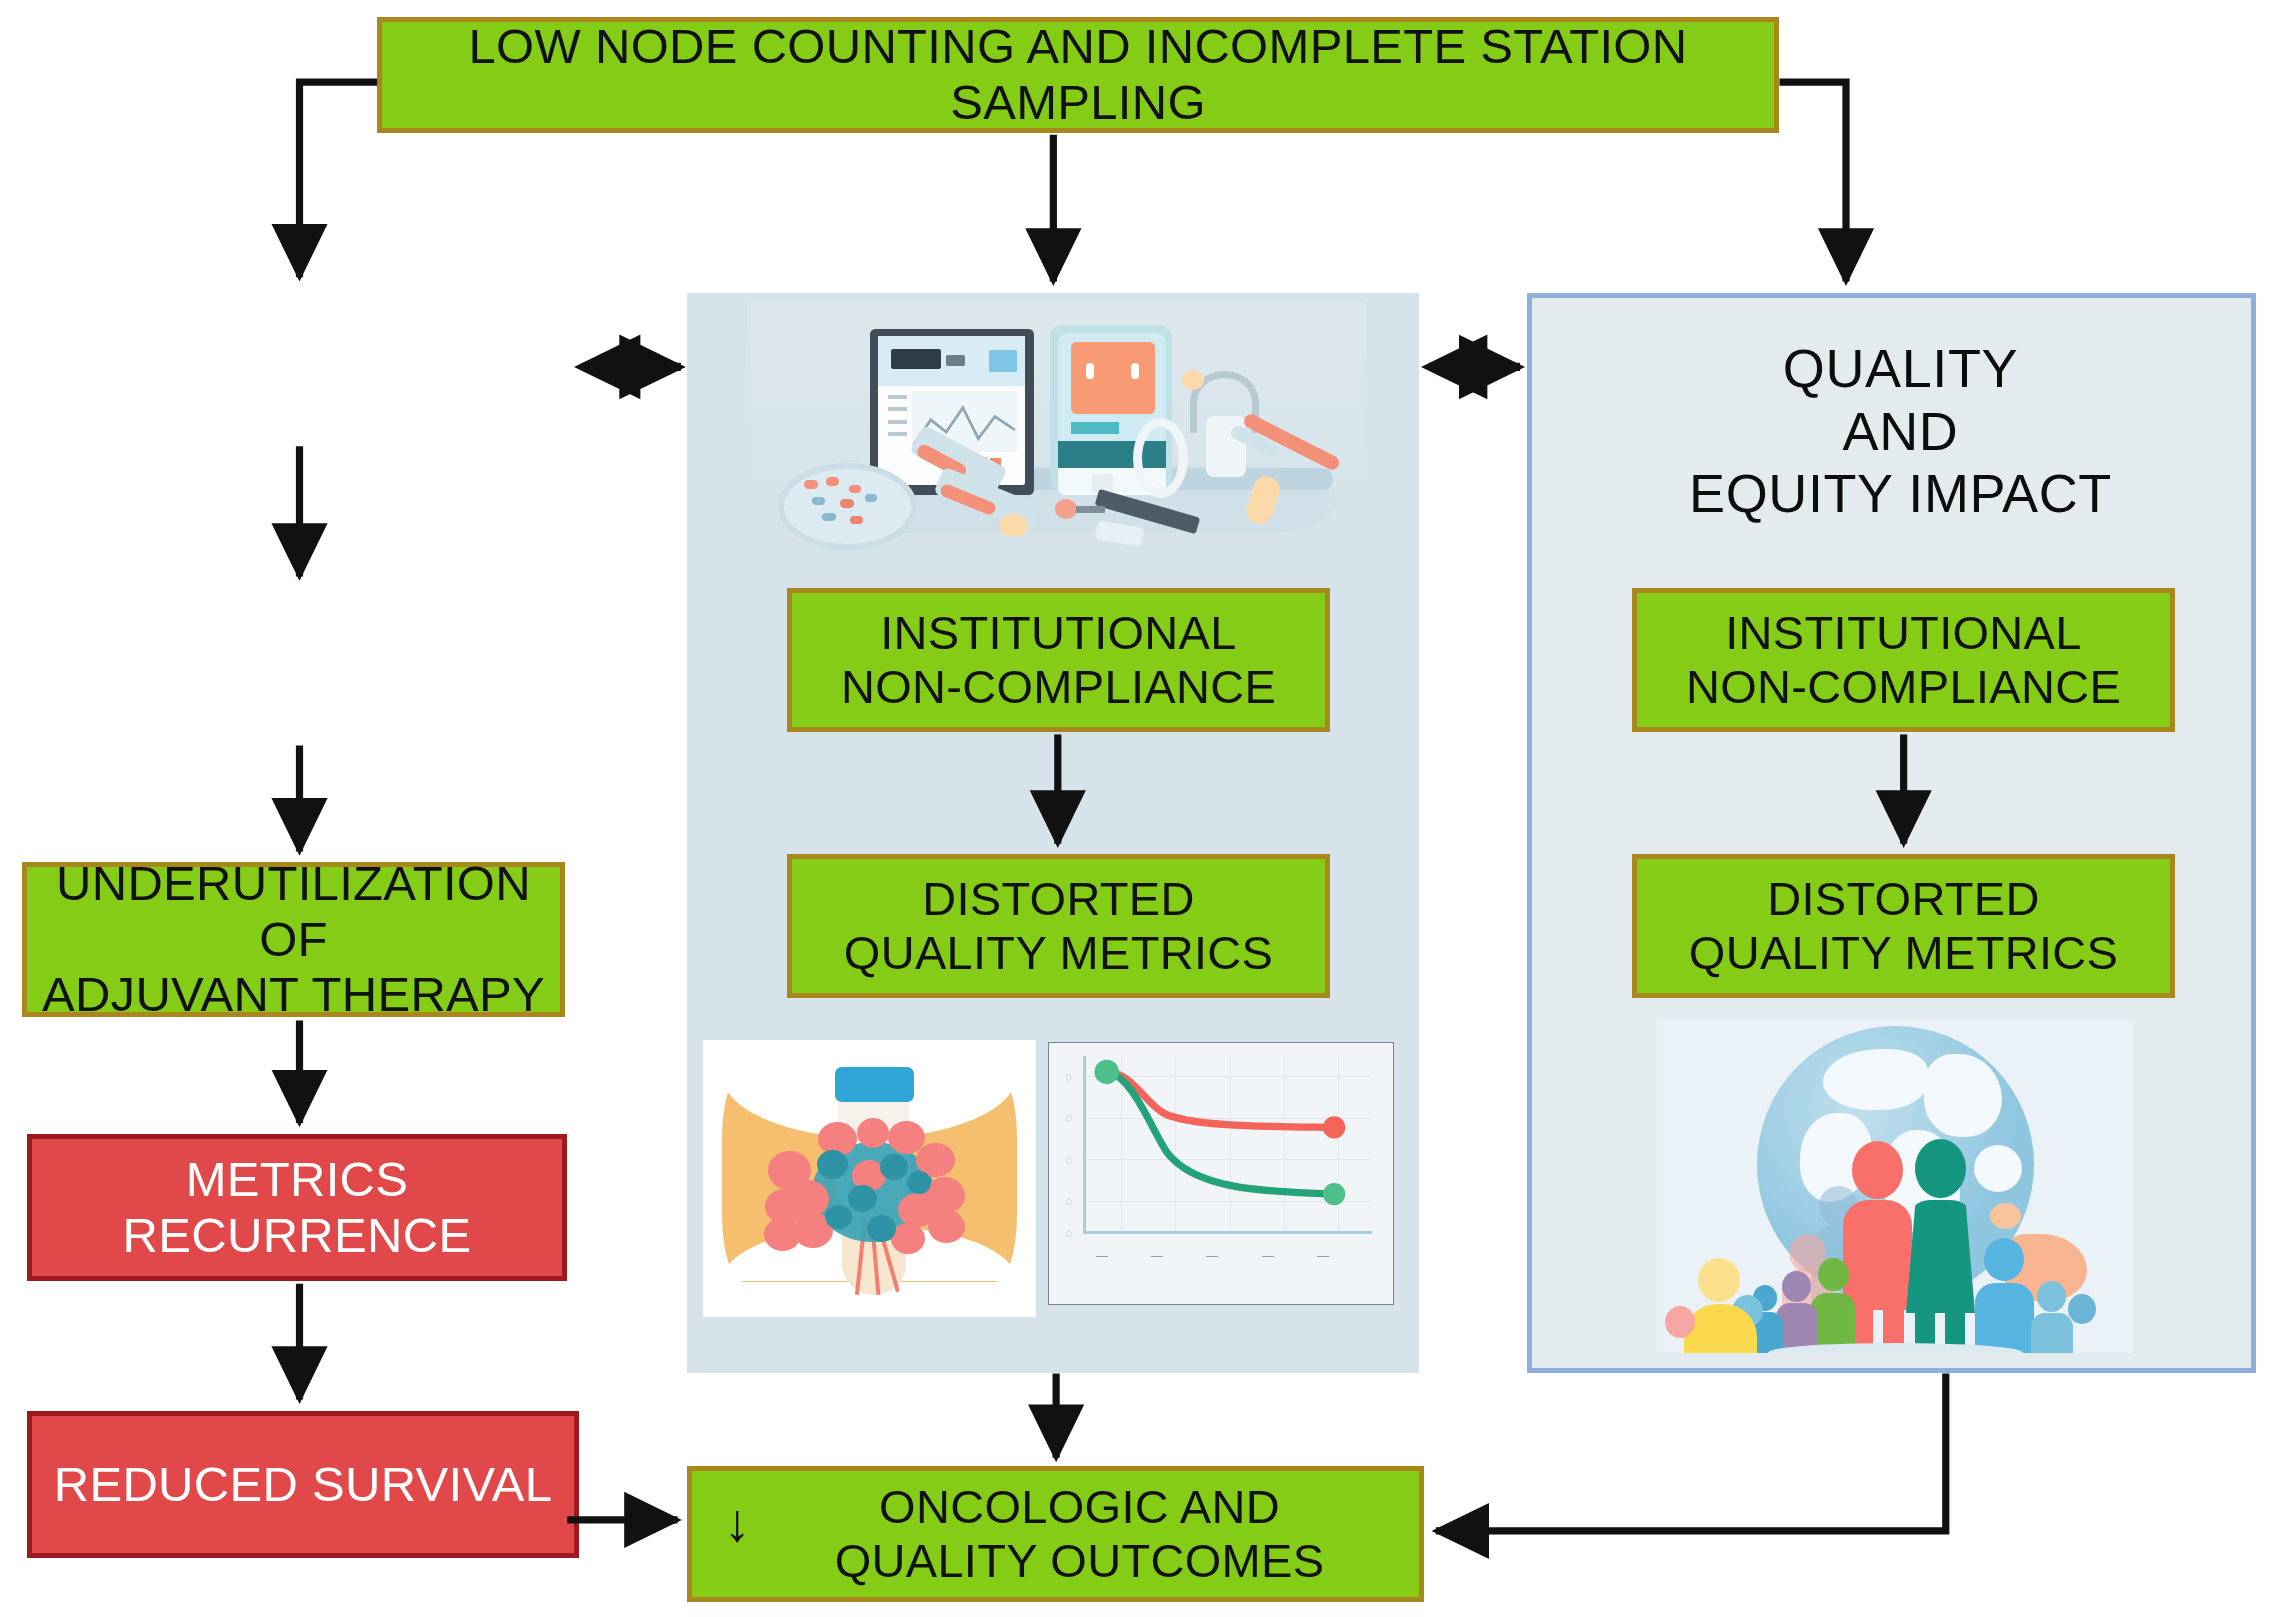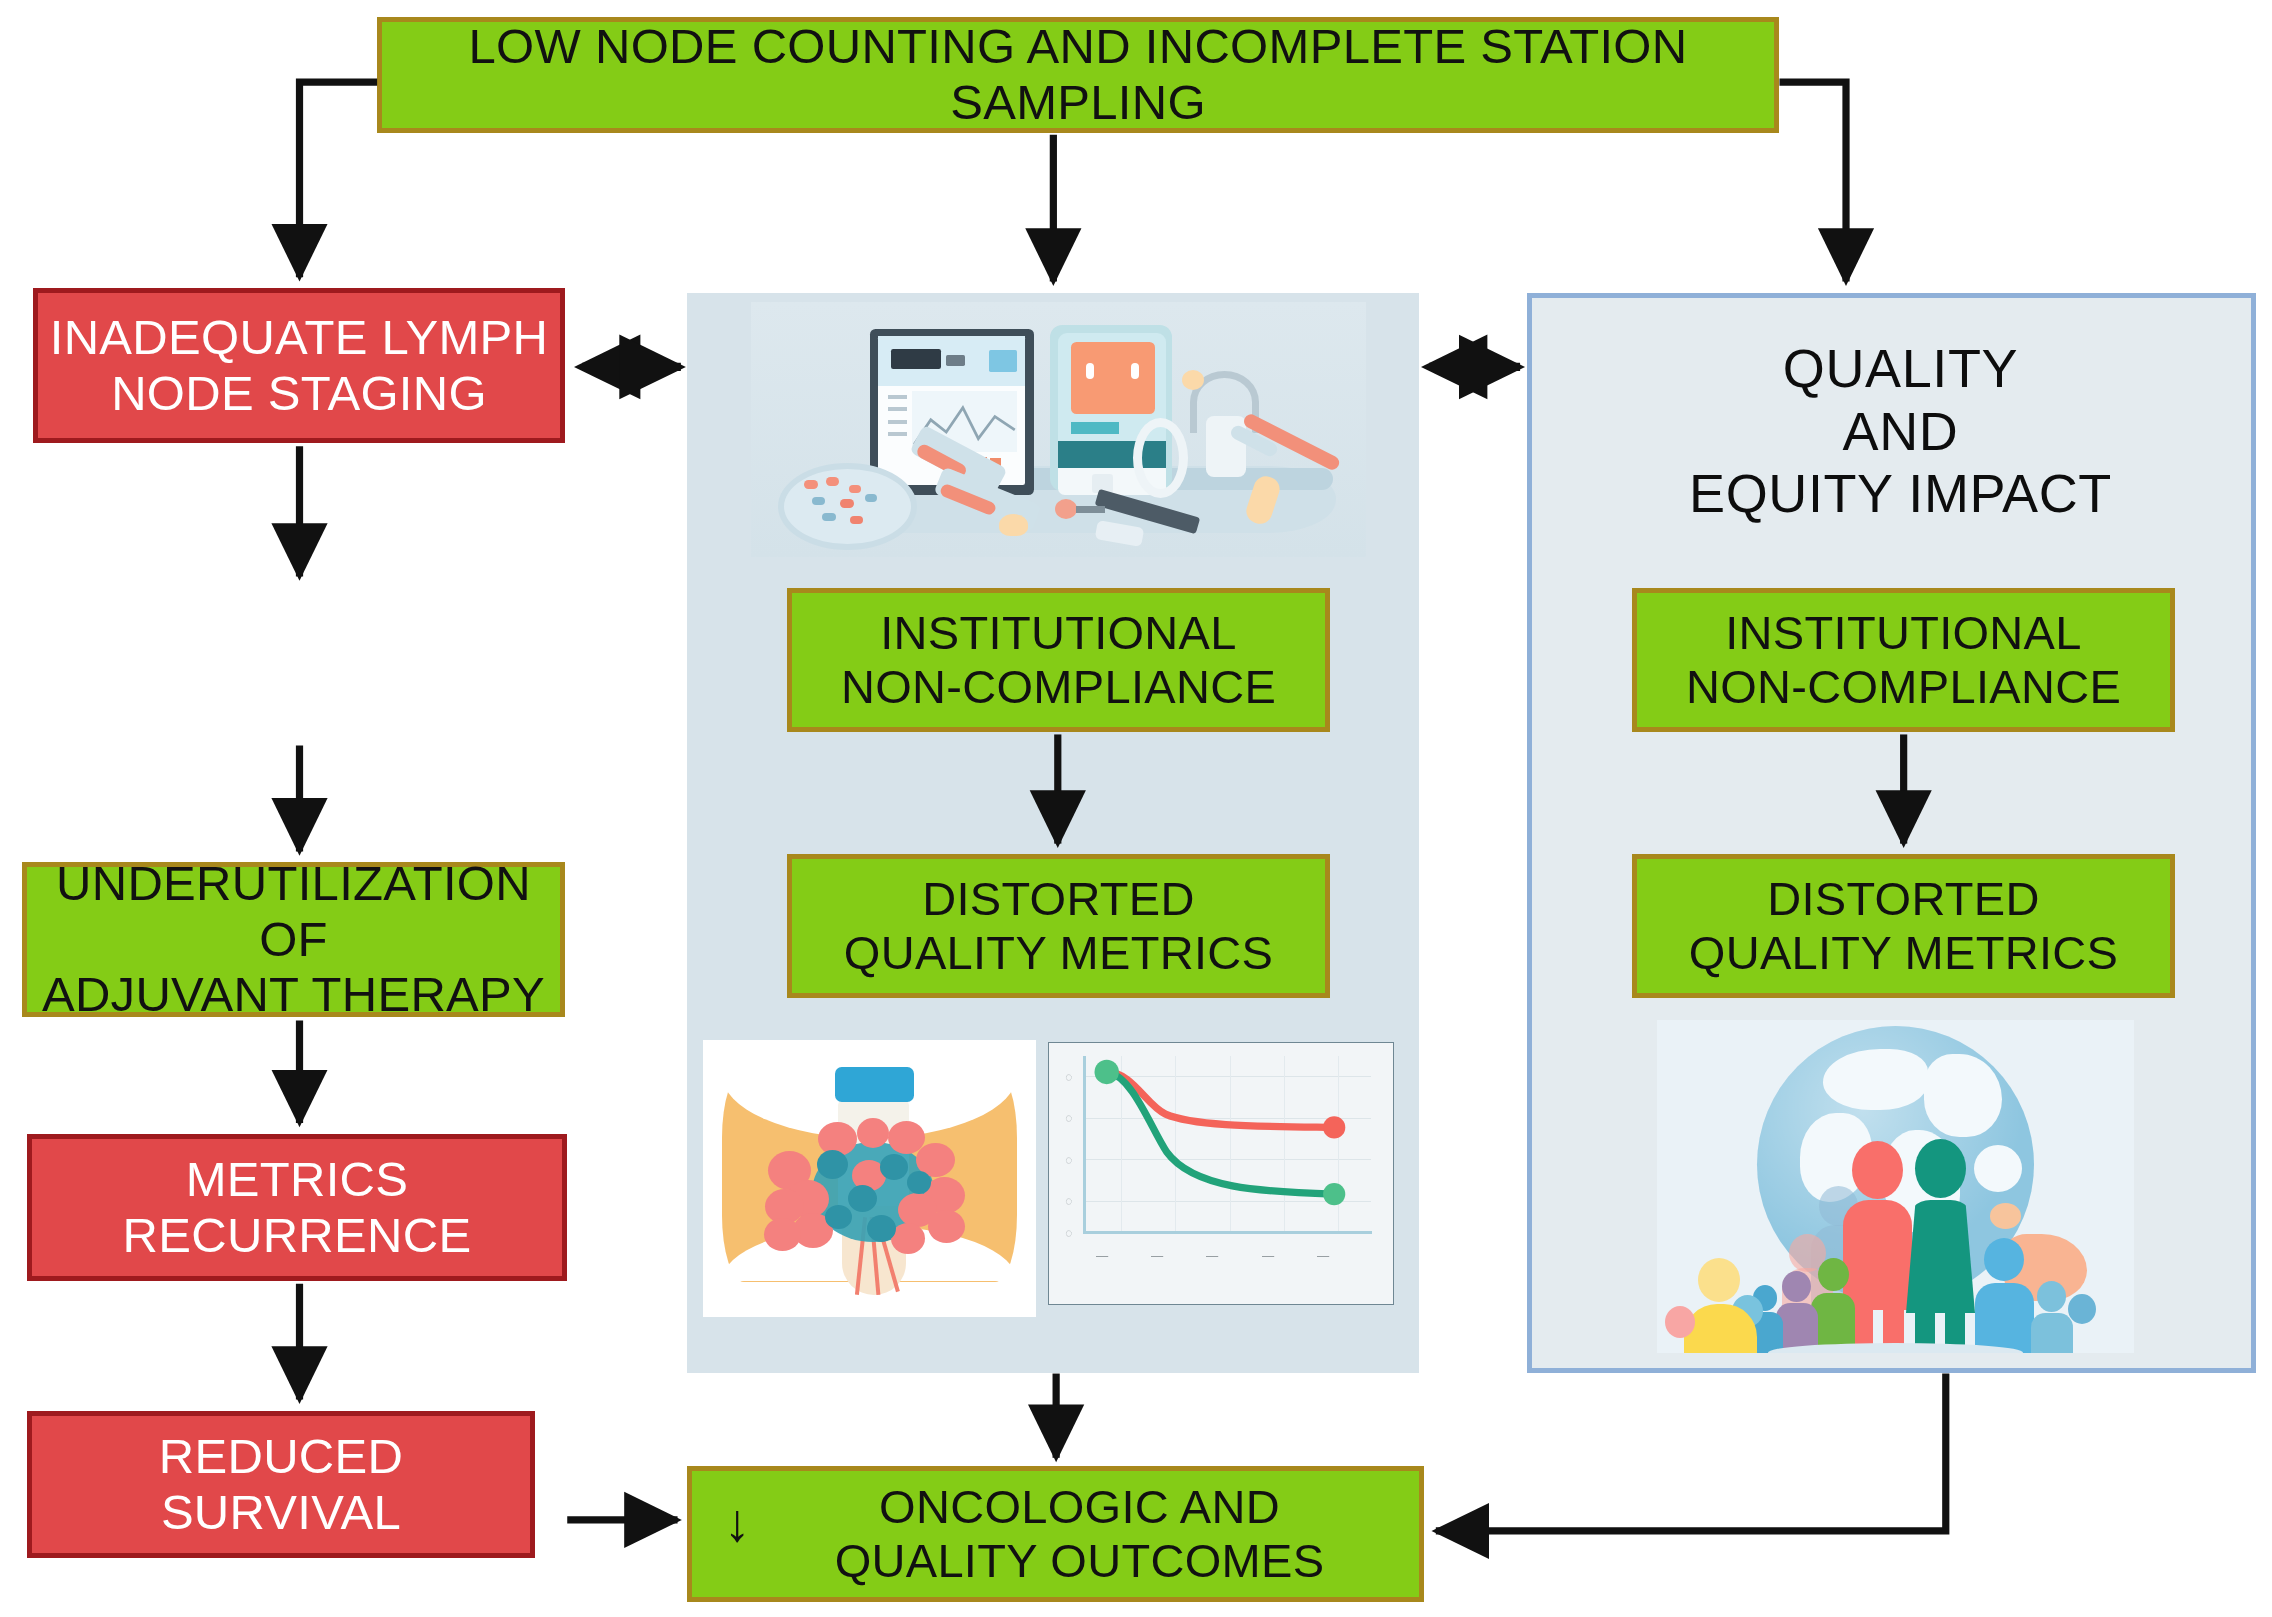--- a/index.html
+++ b/index.html
@@ -259,36 +259,32 @@
     <div style="position:absolute;left:374px;top:293px;width:42px;height:54px;background:#7cc1dc;border-radius:14.4px 14.4px 0 0;"></div>
     <div style="position:absolute;left:411px;top:274px;width:28px;height:30px;background:#6ab4d6;border-radius:50%;"></div>
 
     <div style="position:absolute;left:111px;top:323px;width:255px;height:19px;background:#dbe9f1;border-radius:50%;"></div>
   </div>
 
   <div class="node node-cream" style="left:377px;top:16.6px;width:1402px;height:116px;font-size:49px;">
     <span class="lbl">LOW NODE COUNTING AND INCOMPLETE STATION SAMPLING</span>
   </div>
 
-  <div class="node node-red" style="left:33px;top:288px;width:532px;height:155px;font-size:49px;">
-    <span class="lbl">INADEQUATE LYMPH
-NODE STAGING</span>
-  </div>
 
 
   <div class="node node-cream" style="left:22px;top:862px;width:543px;height:155px;font-size:49px;">
     <span class="lbl">UNDERUTILIZATION OF
 ADJUVANT THERAPY</span>
   </div>
 
   <div class="node node-red" style="left:27px;top:1134px;width:540px;height:147px;font-size:49px;">
     <span class="lbl">METRICS RECURRENCE</span>
   </div>
 
-  <div class="node node-red" style="left:27px;top:1411px;width:508px;height:147px;font-size:49px;">
+  <div class="node node-red" style="left:27px;top:1411px;width:552px;height:147px;font-size:49px;">
     <span class="lbl">REDUCED SURVIVAL</span>
   </div>
 
   <div class="node node-cream" style="left:787px;top:588px;width:543px;height:144px;font-size:47px;">
     <span class="lbl">INSTITUTIONAL
 NON-COMPLIANCE</span>
   </div>
 
   <div class="node node-cream" style="left:787px;top:854px;width:543px;height:144px;font-size:47px;">
     <span class="lbl">DISTORTED

